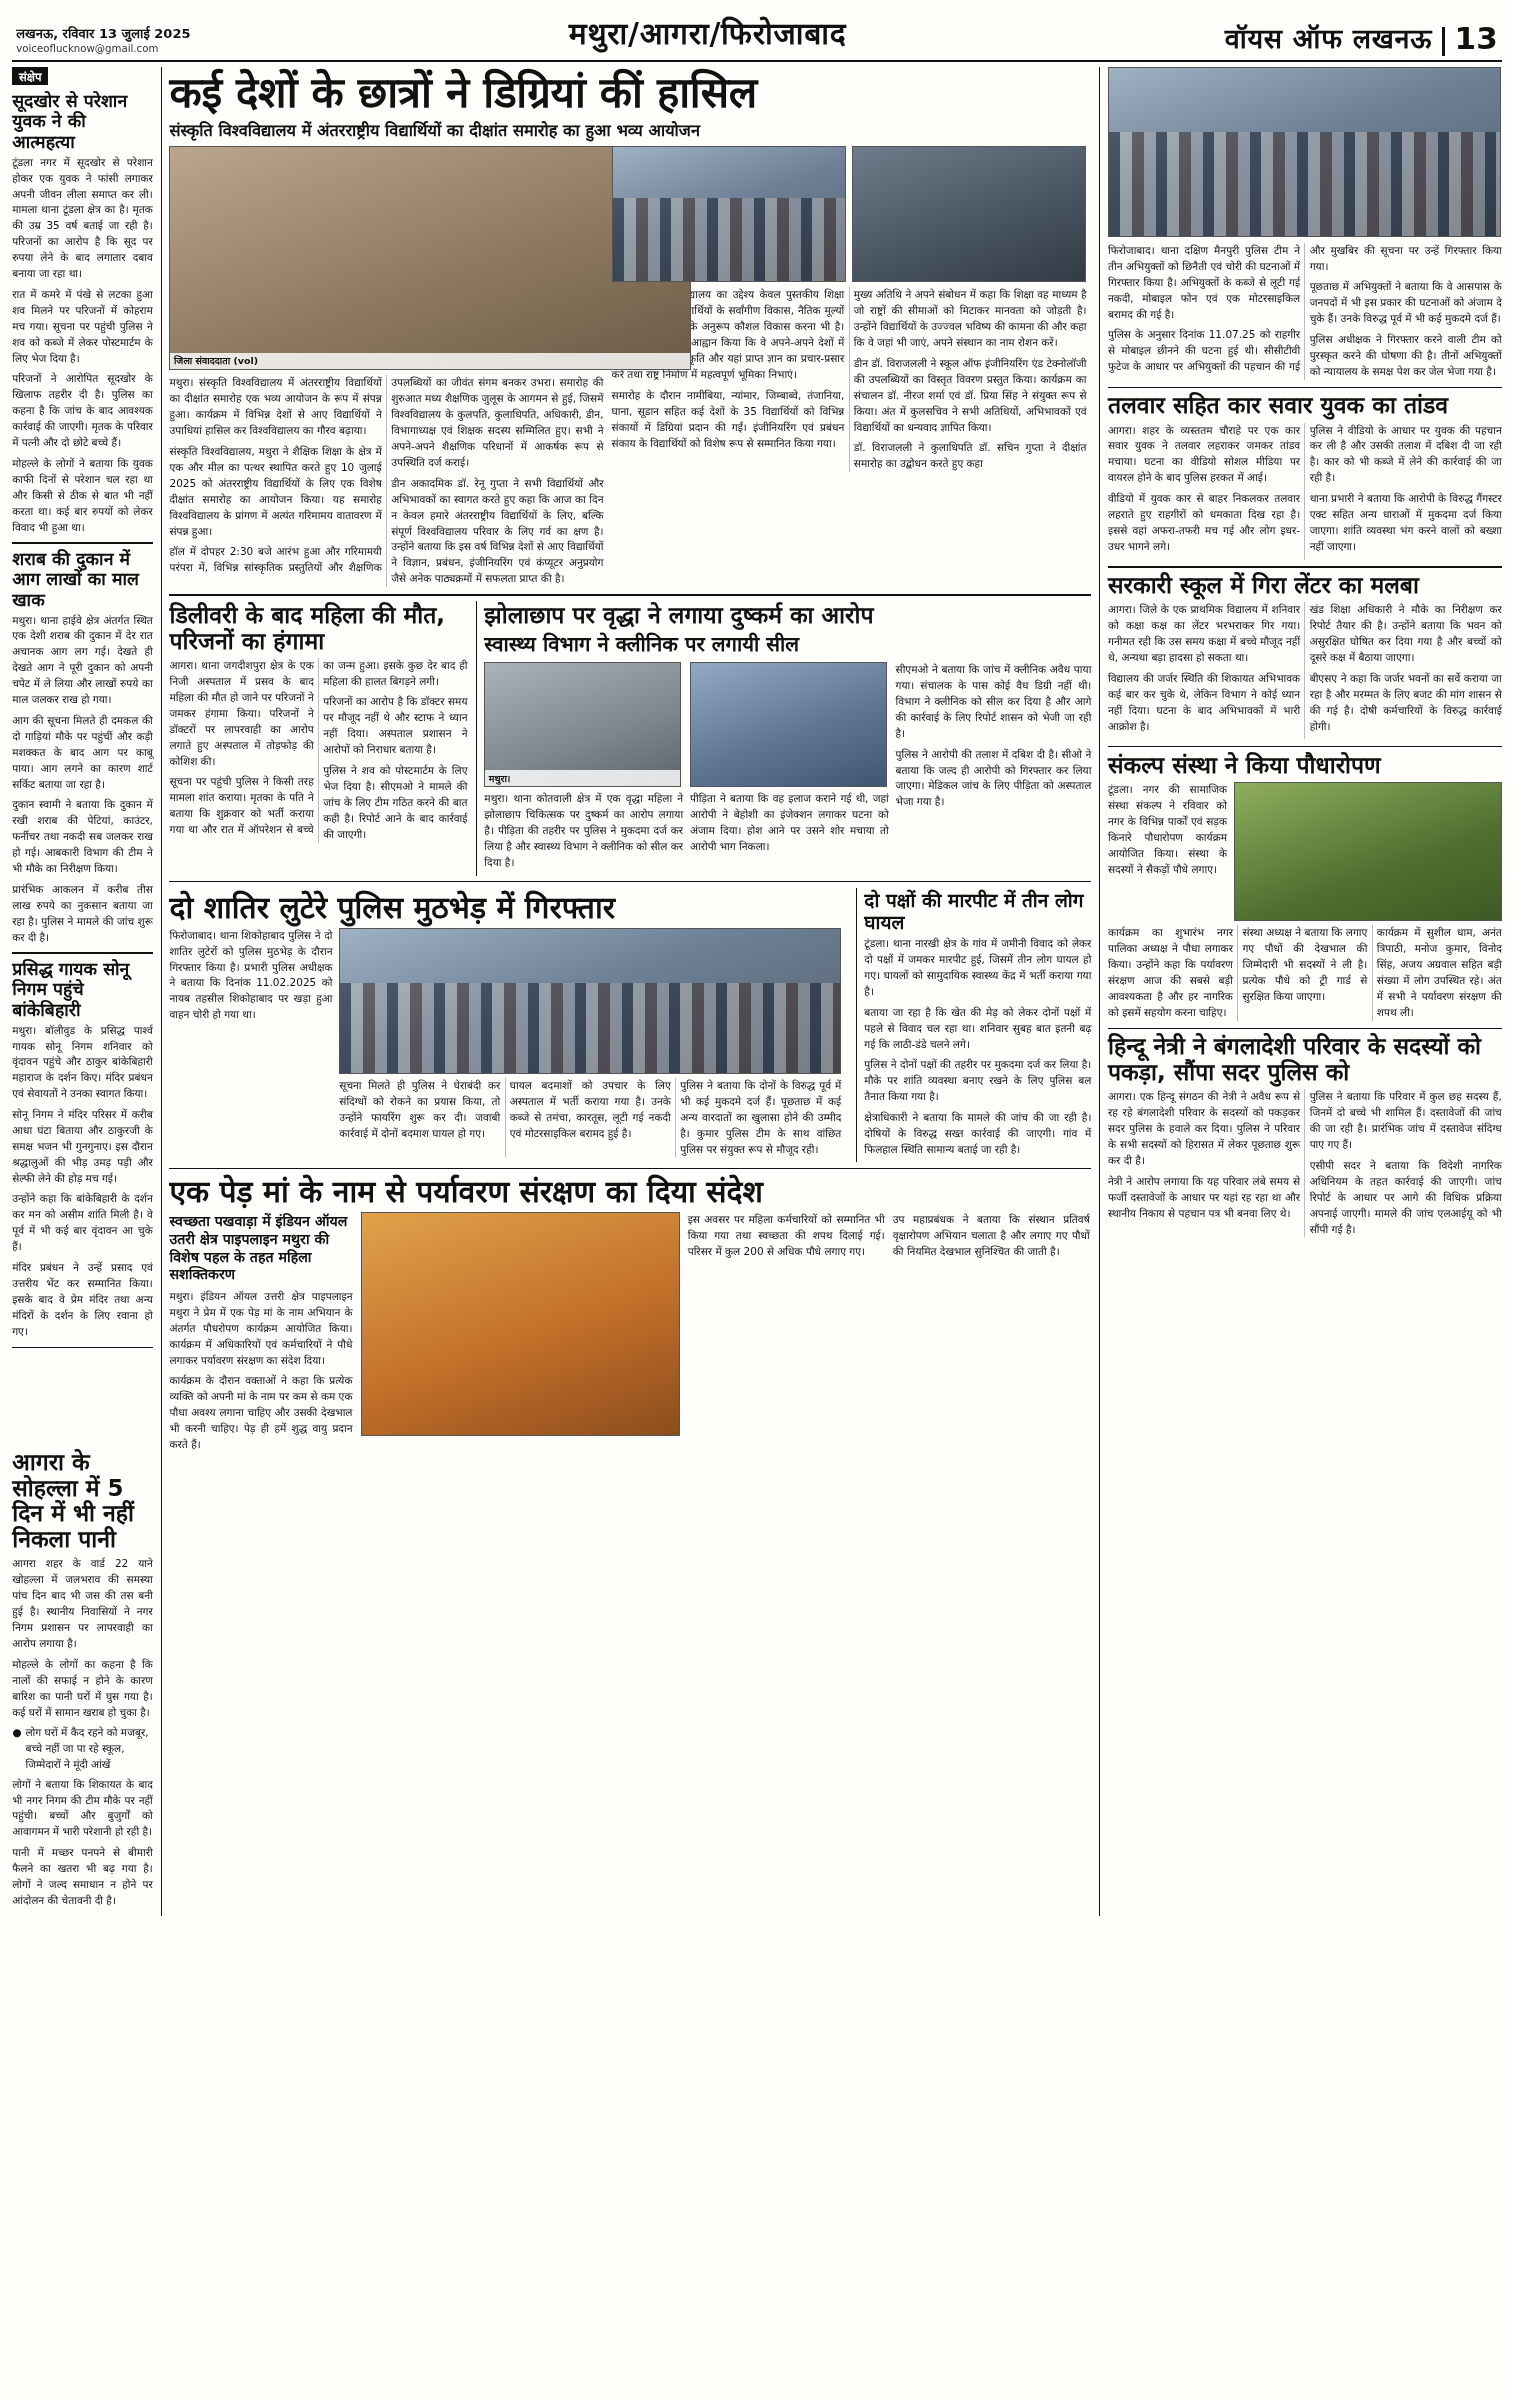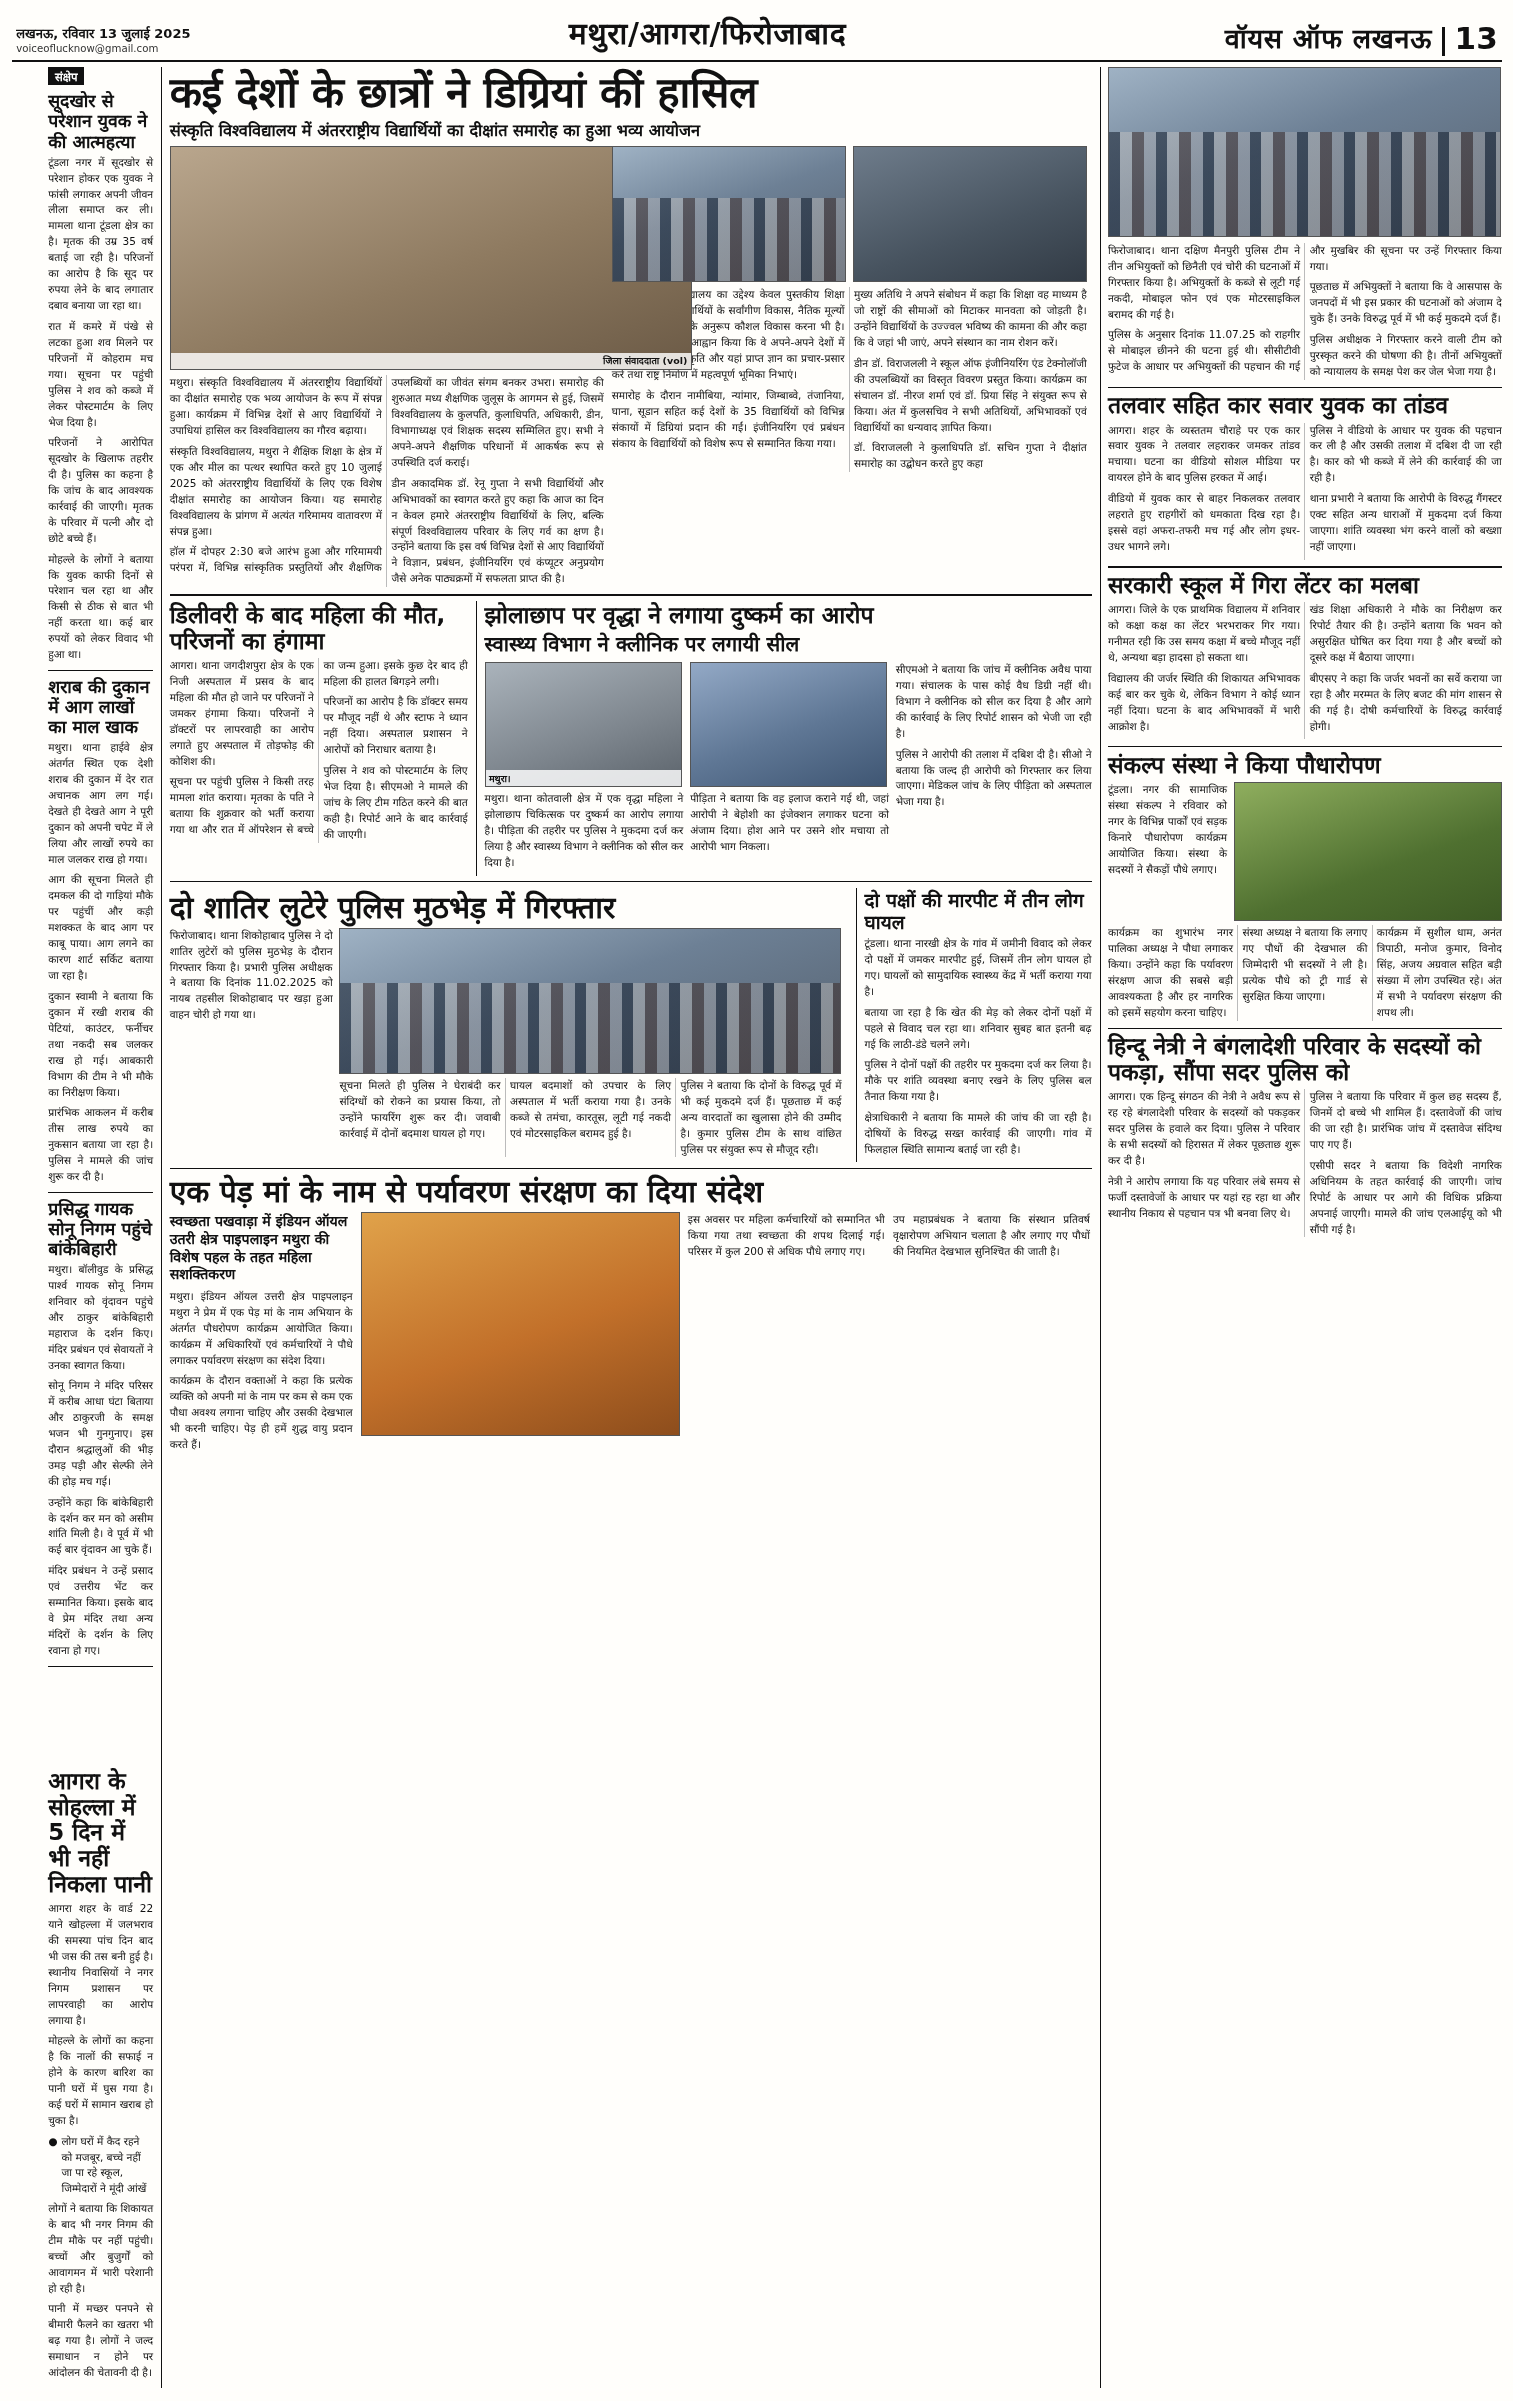--- a/index.html
+++ b/index.html
@@ -43,21 +43,20 @@
   .mast-right { display:flex; align-items:flex-end; gap: 9.5px; }
   .mast-title { font-size: 27px; font-weight: bold; letter-spacing: 0.7px; }
   .mast-bar { width: 3.4px; height: 28.5px; background:#111; }
   .mast-page { font-size: 31px; font-weight: bold; }
 
   
   .content {
     display: flex;
     gap: 8px;
     padding-top: 5.4px;
-    margin-left: 36px;
   }
   .col { }
   .col-narrow { width: 148px; }
   .col-main { width: 922px; }
   .col-right { width: 407px; }
 
   .vrule { width:0.7px; background:#111; align-self: stretch; }
 
   
   .kicker {
@@ -190,21 +189,21 @@
     <div class="vrule"></div>
 
     <div class="col col-main">
 
       <div class="sect">
         <h1 class="head">कई देशों के छात्रों ने डिग्रियां कीं हासिल</h1>
         <div class="subhead" style="font-size:16.3px;">संस्कृति विश्वविद्यालय में अंतरराष्ट्रीय विद्यार्थियों का दीक्षांत समारोह का हुआ भव्य आयोजन</div>
 
         <div style="display:flex; gap:8.1px; align-items:flex-start;">
           <div style="width:434px;">
-            <div class="photo ph-indoor" style="width:522px;height:224px;text-align:right;">
+            <div class="photo ph-indoor" style="width:522px;height:224px;">
               <div class="cap">जिला संवाददाता (vol)</div>
             </div>
             <div class="cols2" style="margin-top:5.4px;">
               <p class="body">मथुरा। संस्कृति विश्वविद्यालय में अंतरराष्ट्रीय विद्यार्थियों का दीक्षांत समारोह एक भव्य आयोजन के रूप में संपन्न हुआ। कार्यक्रम में विभिन्न देशों से आए विद्यार्थियों ने उपाधियां हासिल कर विश्वविद्यालय का गौरव बढ़ाया।</p>
               <p class="body">संस्कृति विश्वविद्यालय, मथुरा ने शैक्षिक शिक्षा के क्षेत्र में एक और मील का पत्थर स्थापित करते हुए 10 जुलाई 2025 को अंतरराष्ट्रीय विद्यार्थियों के लिए एक विशेष दीक्षांत समारोह का आयोजन किया। यह समारोह विश्वविद्यालय के प्रांगण में अत्यंत गरिमामय वातावरण में संपन्न हुआ।</p>
               <p class="body">हॉल में दोपहर 2:30 बजे आरंभ हुआ और गरिमामयी परंपरा में, विभिन्न सांस्कृतिक प्रस्तुतियों और शैक्षणिक उपलब्धियों का जीवंत संगम बनकर उभरा। समारोह की शुरुआत मध्य शैक्षणिक जुलूस के आगमन से हुई, जिसमें विश्वविद्यालय के कुलपति, कुलाधिपति, अधिकारी, डीन, विभागाध्यक्ष एवं शिक्षक सदस्य सम्मिलित हुए। सभी ने अपने-अपने शैक्षणिक परिधानों में आकर्षक रूप से उपस्थिति दर्ज कराई।</p>
               <p class="body">डीन अकादमिक डॉ. रेनू गुप्ता ने सभी विद्यार्थियों और अभिभावकों का स्वागत करते हुए कहा कि आज का दिन न केवल हमारे अंतरराष्ट्रीय विद्यार्थियों के लिए, बल्कि संपूर्ण विश्वविद्यालय परिवार के लिए गर्व का क्षण है। उन्होंने बताया कि इस वर्ष विभिन्न देशों से आए विद्यार्थियों ने विज्ञान, प्रबंधन, इंजीनियरिंग एवं कंप्यूटर अनुप्रयोग जैसे अनेक पाठ्यक्रमों में सफलता प्राप्त की है।</p>
             </div>
           </div>
           <div style="width:475px;">

